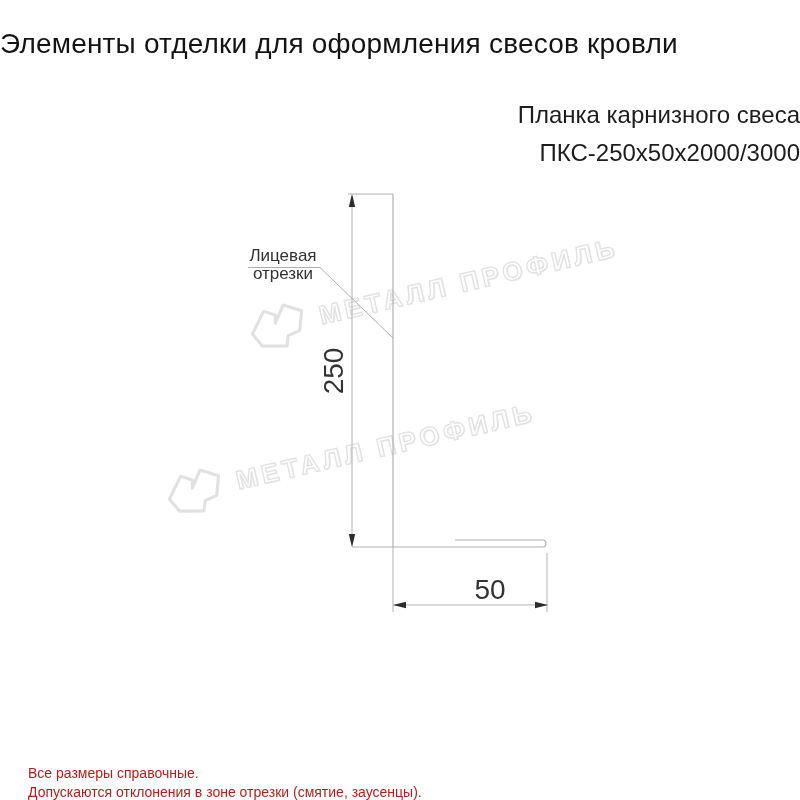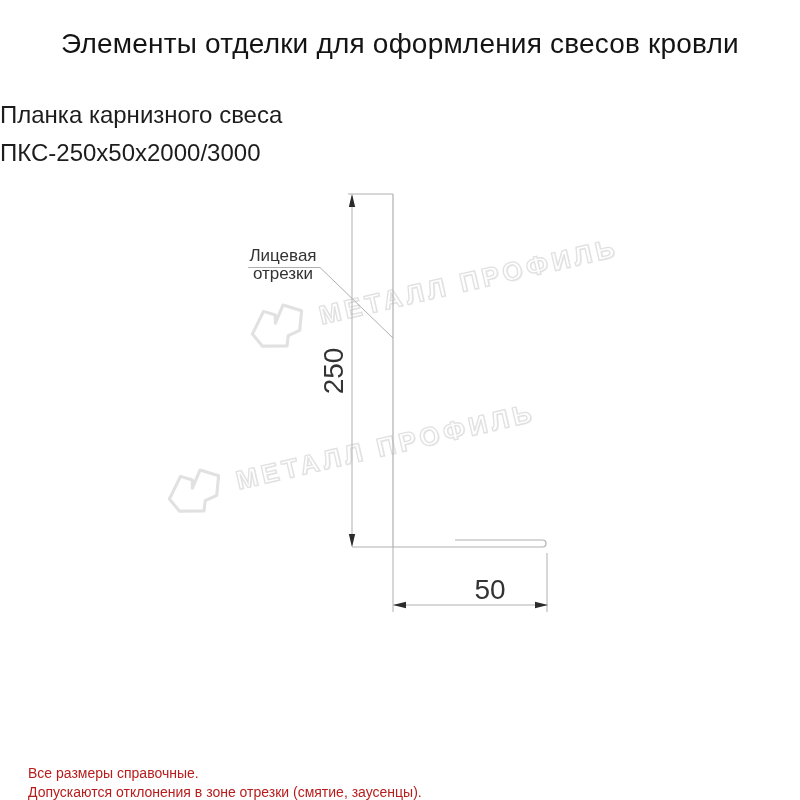--- a/index.html
+++ b/index.html
@@ -4,23 +4,23 @@
 <style>
   html,body{margin:0;padding:0;}
   body{
     width:800px;height:800px;position:relative;overflow:hidden;
     background:#ffffff;
     font-family:"Liberation Sans", sans-serif;
     color:#141414;
   }
   .abs{position:absolute;}
   
-  .title{left:0;top:28px;width:800px;text-align:center;font-size:28px;font-weight:400;letter-spacing:0.2px;}
-  .subtitle{left:0;top:101px;width:800px;text-align:left;font-size:24px;font-weight:400;color:#1d1d1d;}
-  .product-code{left:0;top:139px;width:800px;text-align:left;font-size:24px;font-weight:400;color:#1d1d1d;}
+  .title{left:0;top:28px;width:800px;text-align:left;font-size:28px;font-weight:400;letter-spacing:0.2px;}
+  .subtitle{left:0;top:101px;width:800px;text-align:right;font-size:24px;font-weight:400;color:#1d1d1d;}
+  .product-code{left:0;top:139px;width:800px;text-align:right;font-size:24px;font-weight:400;color:#1d1d1d;}
   
   .watermark{
     display:flex;align-items:center;gap:12px;
     transform:rotate(-13deg);
     z-index:1;pointer-events:none;
   }
   .wm-upper{left:243px;top:263px;width:350px;height:60px;}
   .wm-lower{left:160px;top:428px;width:350px;height:60px;}
   .wm-text{
     font-size:26px;font-weight:700;letter-spacing:4px;white-space:nowrap;

